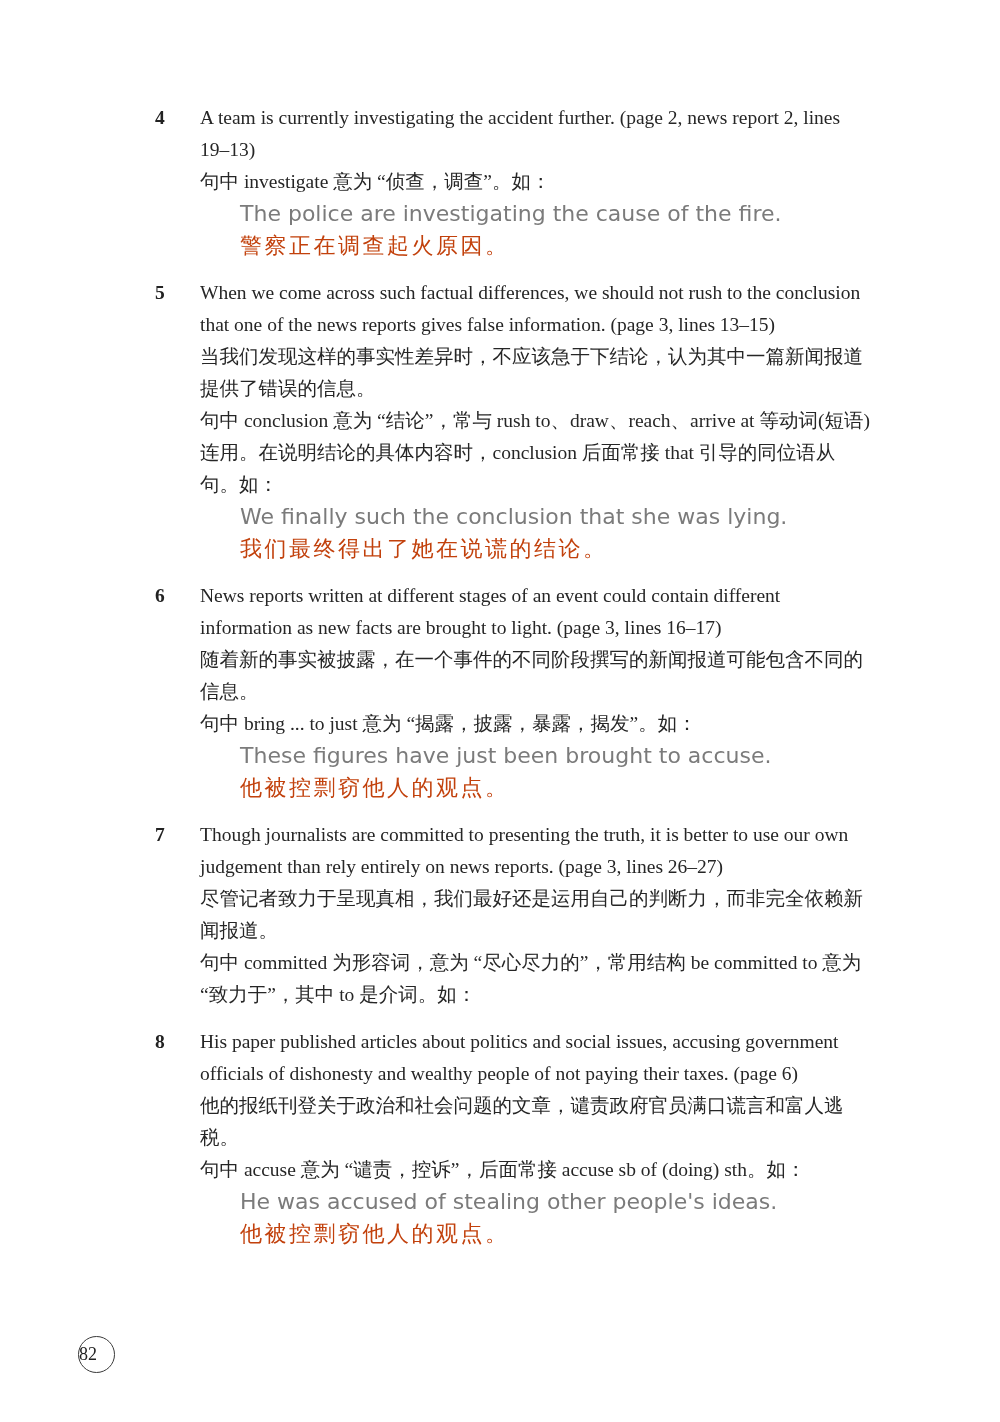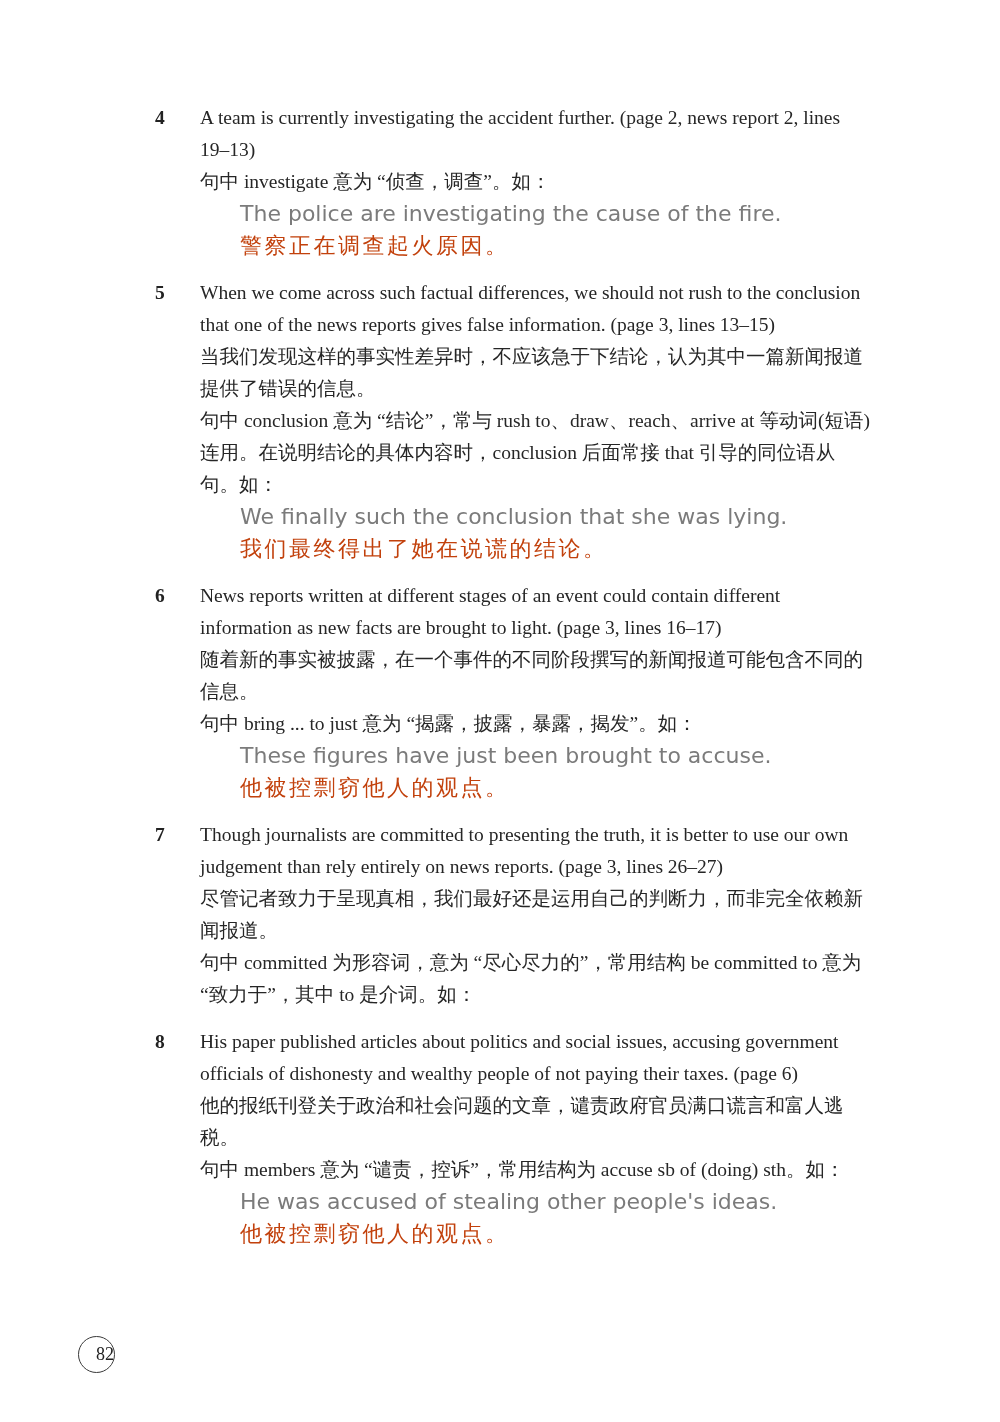--- a/index.html
+++ b/index.html
@@ -57,21 +57,21 @@
     position: absolute;
     left: 78px;
     top: 1336px;
     width: 37px;
     height: 37px;
     box-sizing: border-box;
     border: 1.5px solid #3a3a3a;
     border-radius: 50%;
     display: flex;
     align-items: center;
-    justify-content: flex-end;
+    justify-content: flex-start;
     font-size: 18px;
     color: #222222;
   }
 </style>
 </head>
 <body>
 
 <div class="content">
 
   <div class="item">
@@ -119,21 +119,21 @@
       <p>尽管记者致力于呈现真相，我们最好还是运用自己的判断力，而非完全依赖新闻报道。</p>
       <p>句中 committed 为形容词，意为 “尽心尽力的”，常用结构 be committed to 意为 “致力于”，其中 to 是介词。如：</p>
     </div>
   </div>
 
   <div class="item">
     <div class="item-num">8</div>
     <div class="item-body">
       <p>His paper published articles about politics and social issues, accusing government officials of dishonesty and wealthy people of not paying their taxes. (page 6)</p>
       <p>他的报纸刊登关于政治和社会问题的文章，谴责政府官员满口谎言和富人逃税。</p>
-      <p>句中 members 意为 “谴责，控诉”，常用结构为 accuse sb of (doing) sth。如：</p>
+      <p>句中 accuse 意为 “谴责，控诉”，后面常接 accuse sb of (doing) sth。如：</p>
       <div class="examples">
         <p class="ex-en">He was accused of stealing other people's ideas.</p>
         <p class="ex-zh">他被控剽窃他人的观点。</p>
       </div>
     </div>
   </div>
 
 </div>
 
 <div class="page-badge">

